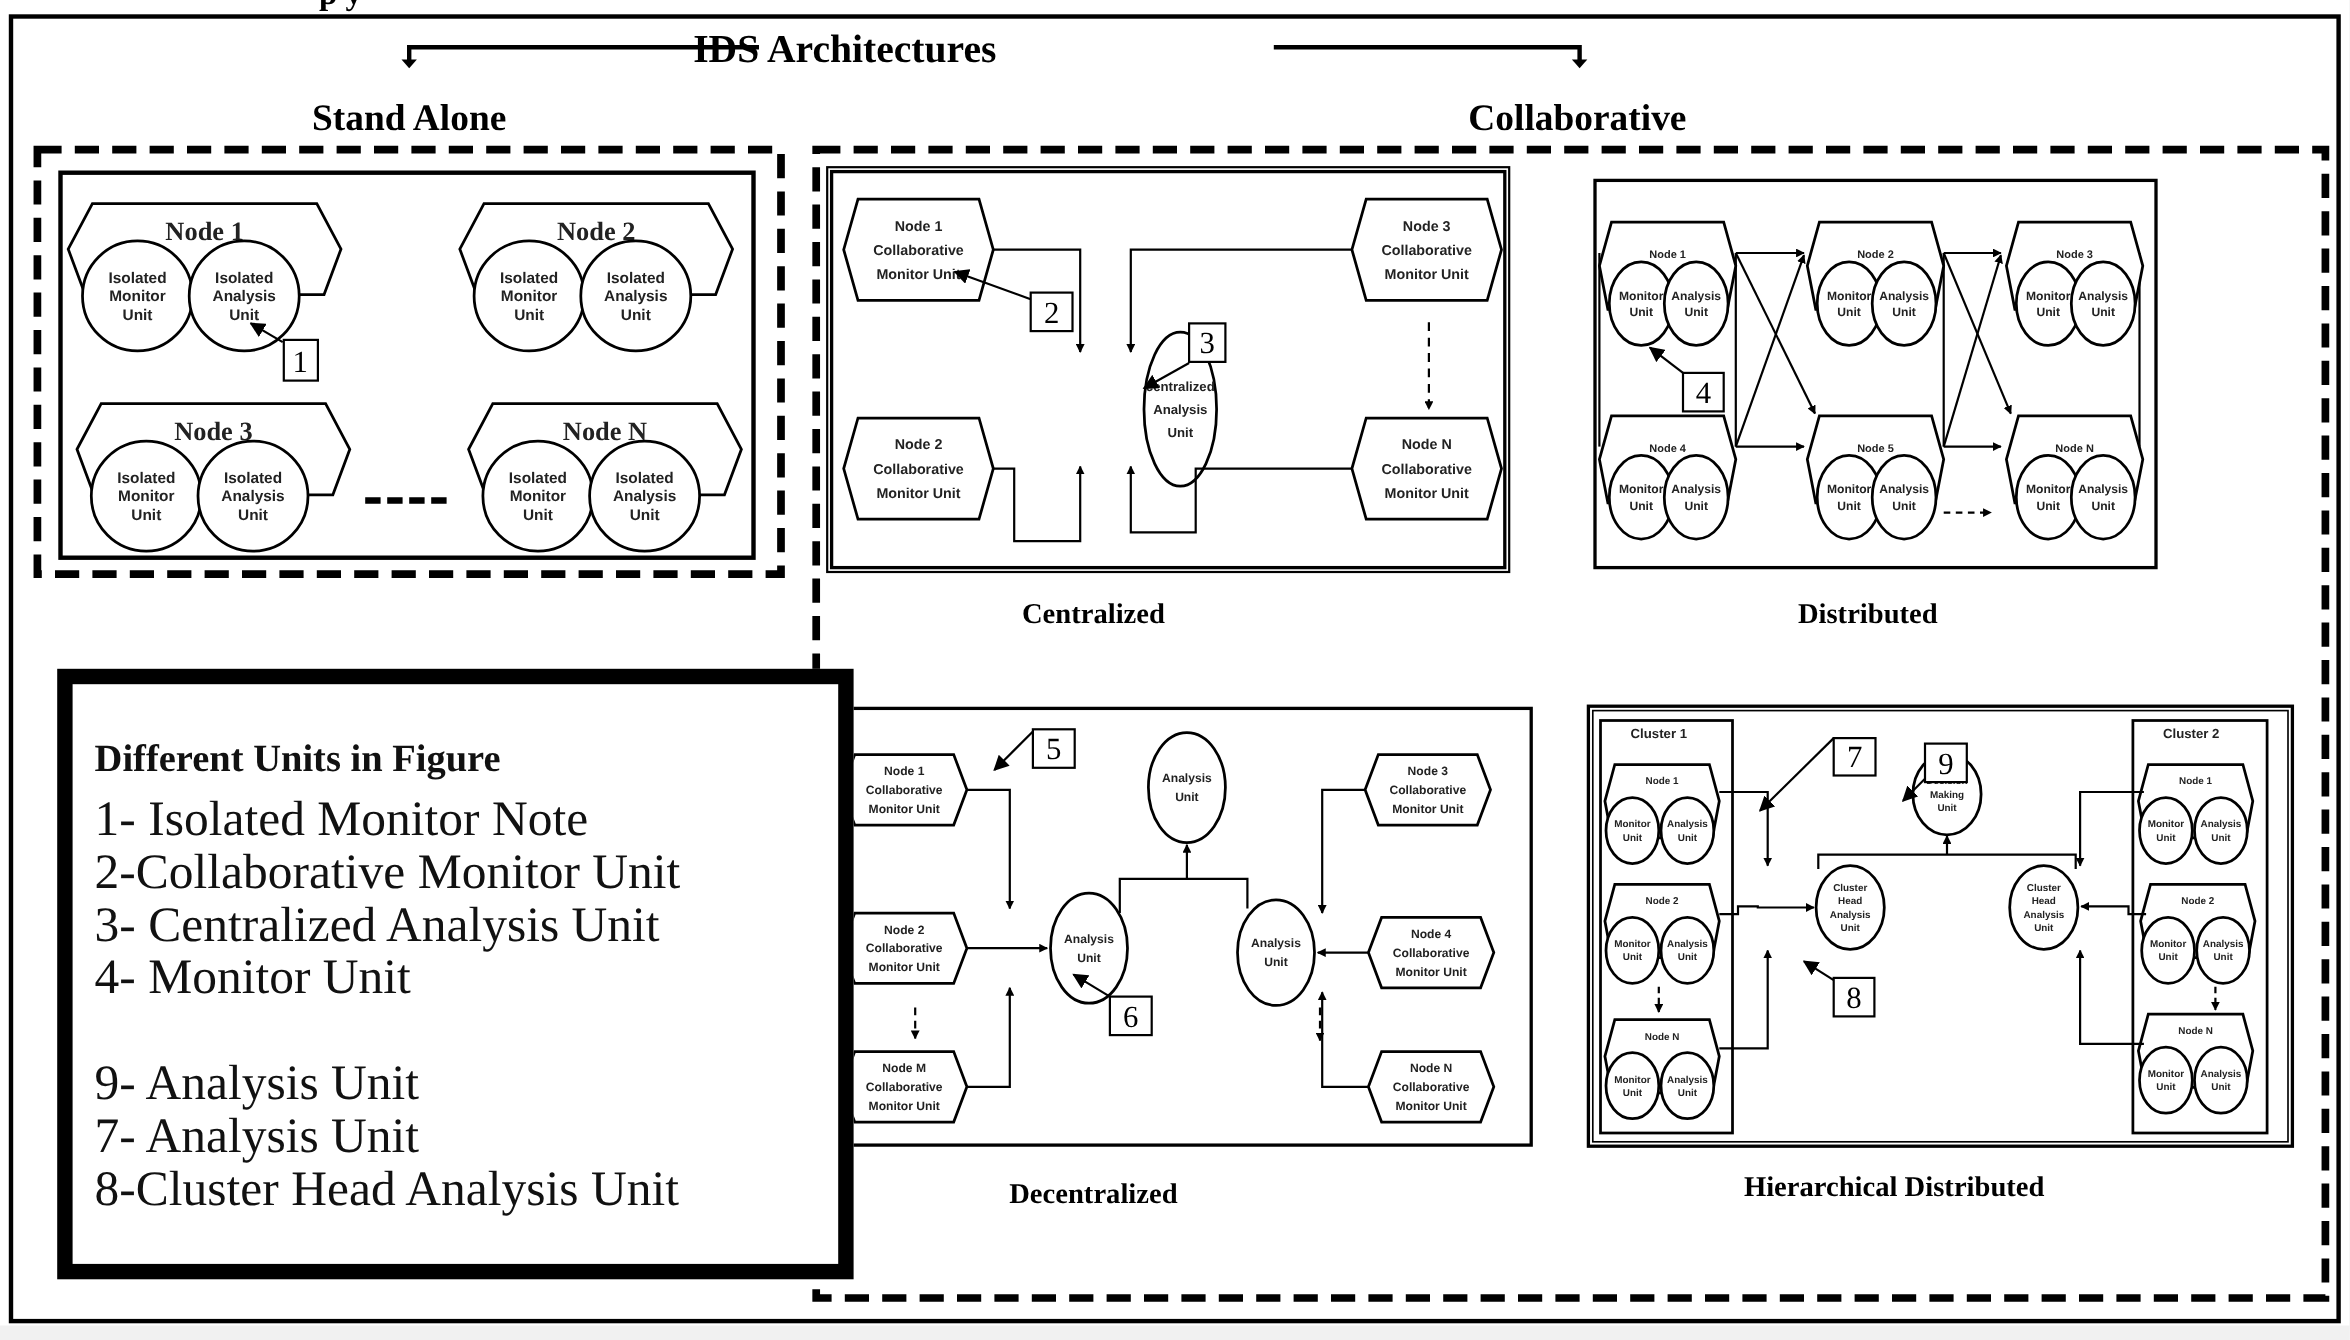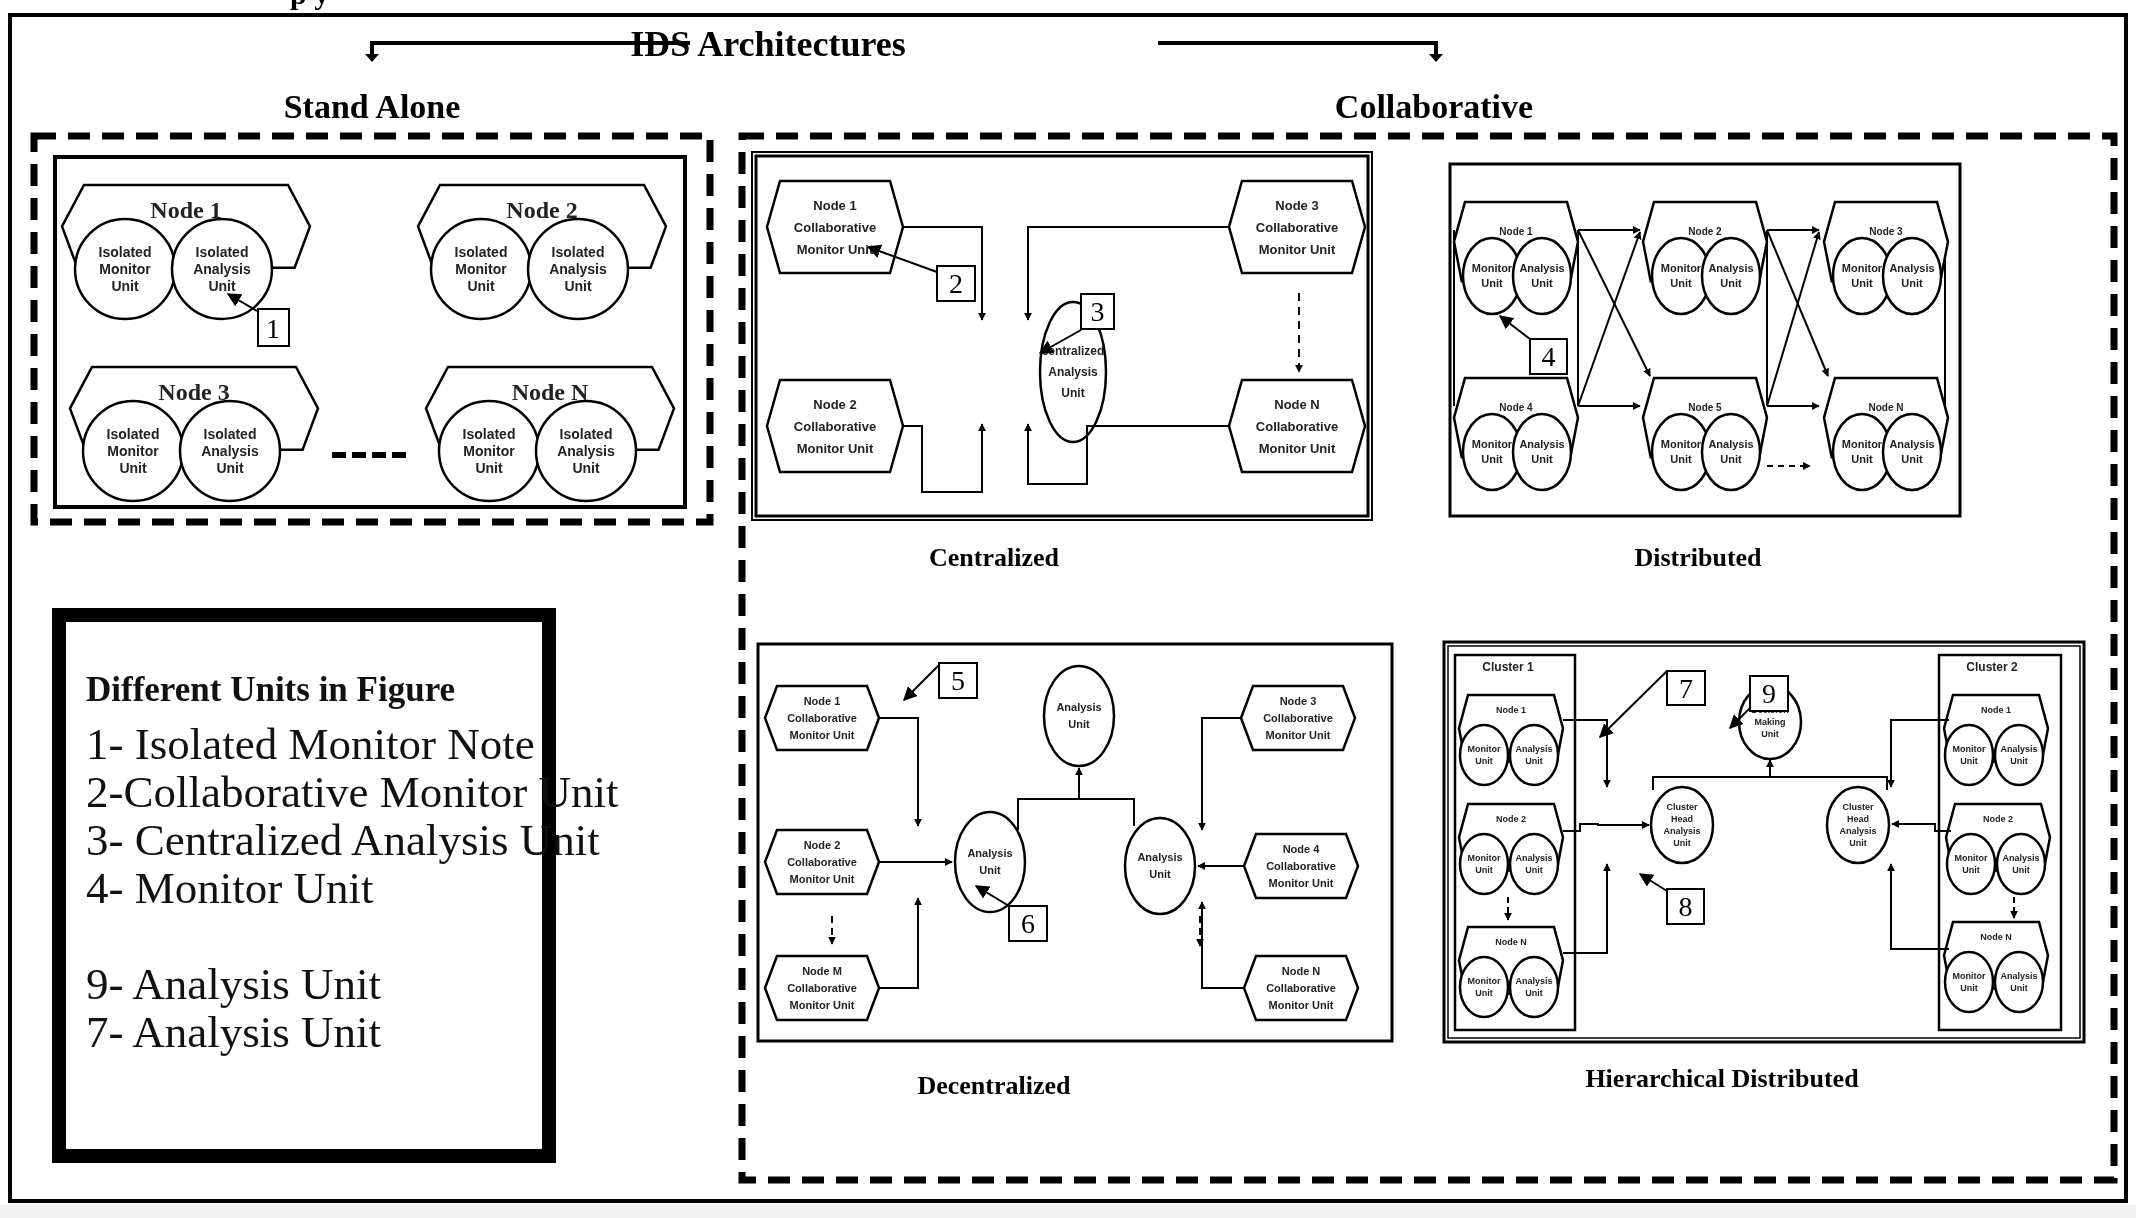--- a/index.html
+++ b/index.html
@@ -1,20 +1,20 @@
 <!DOCTYPE html>
 <html><head>
 <meta charset="utf-8">
 <style>
   html, body { margin:0; padding:0; background:#f1f1f1; }
   body { width:2136px; height:1218px; position:relative; overflow:hidden; font-family:"Liberation Serif", serif; }
   #stage { position:absolute; left:0; top:0; width:2136px; height:1218px; }
   svg text { font-family:"Liberation Sans", sans-serif; }
   .serif { font-family:"Liberation Serif", serif !important; }
-  .legend-box { position:absolute; left:52px; top:608px; width:504px; height:555px; box-sizing:border-box; border:14px solid #000; background:#fff; }
+  .legend-box { position:absolute; left:52px; top:608px; width:724px; height:555px; box-sizing:border-box; border:14px solid #000; background:#fff; }
   .legend-title { position:absolute; left:20px; top:48px; font-weight:bold; font-size:35px; color:#111; white-space:nowrap; font-family:"Liberation Serif", serif; }
   .legend-item { position:absolute; left:20px; font-size:45px; color:#111; white-space:nowrap; font-family:"Liberation Serif", serif; }
 </style>
 </head>
 <body>
 
 <div id="stage">
 <svg id="fig" width="2136" height="1218" viewBox="0 0 2136 1218" xmlns="http://www.w3.org/2000/svg">
   <defs>
     <marker id="ah" viewBox="0 0 10 10" refX="9" refY="5" markerWidth="7" markerHeight="7" orient="auto-start-reverse">
@@ -378,14 +378,15 @@
 </svg>
 
 <div class="legend-box">
   <div class="legend-title">Different Units in Figure</div>
   <div class="legend-item" style="top:96px">1- Isolated Monitor Note</div>
   <div class="legend-item" style="top:144px">2-Collaborative Monitor Unit</div>
   <div class="legend-item" style="top:192px">3- Centralized Analysis Unit</div>
   <div class="legend-item" style="top:240px">4- Monitor Unit</div>
   <div class="legend-item" style="top:336px">9- Analysis Unit</div>
   <div class="legend-item" style="top:384px">7- Analysis Unit</div>
+  <div class="legend-item" style="top:432px">8-Cluster Head Analysis Unit</div>
 </div>
 </div>
 
 </body></html>

